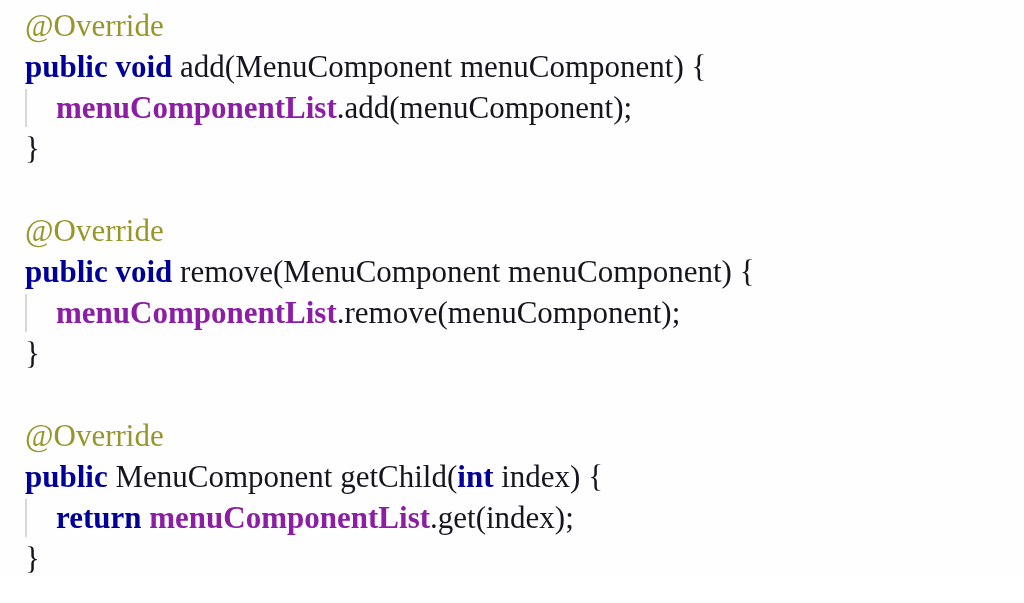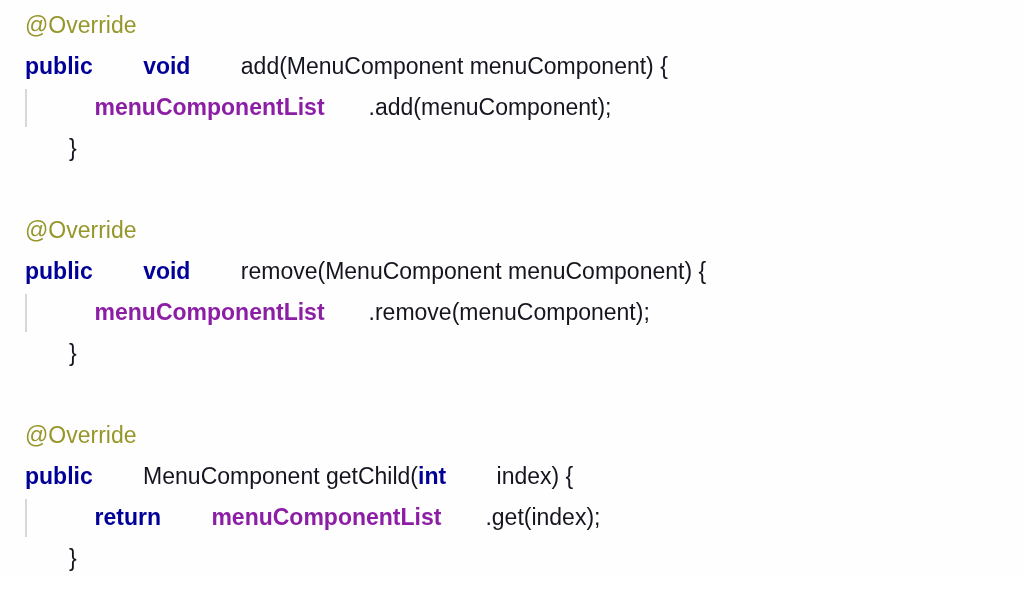--- a/index.html
+++ b/index.html
@@ -2,34 +2,34 @@
 <html><head>
 <meta charset="utf-8">
 <style>
   * { margin: 0; padding: 0; box-sizing: border-box; }
   html, body { width: 1024px; height: 603px; overflow: hidden; }
   body { background: #ffffff; }
   .editor {
     width: 1024px;
     height: 576px;
     padding: 5px 0 0 25px;
-    font-family: Liberation Sans, sans-serif;
-    font-size: 23px;
+    font-family: Liberation Serif, serif;
+    font-size: 31px;
     line-height: 41px;
     white-space: pre;
   }
   .line {
     position: relative;
     height: 41px;
   }
   .tok { display: inline; }
   .tok-keyword { font-weight: bold; }
   .tok-field { font-weight: bold; }
   .tok-annotation { font-weight: normal; }
-  .tok-plain { font-weight: normal; margin-left: 44px; }
+  .tok-plain { font-weight: normal; }
   .guide {
     position: absolute;
     left: 0;
     top: 2px;
     width: 2px;
     height: 38px;
   }
 </style>
 </head>
 <body>

